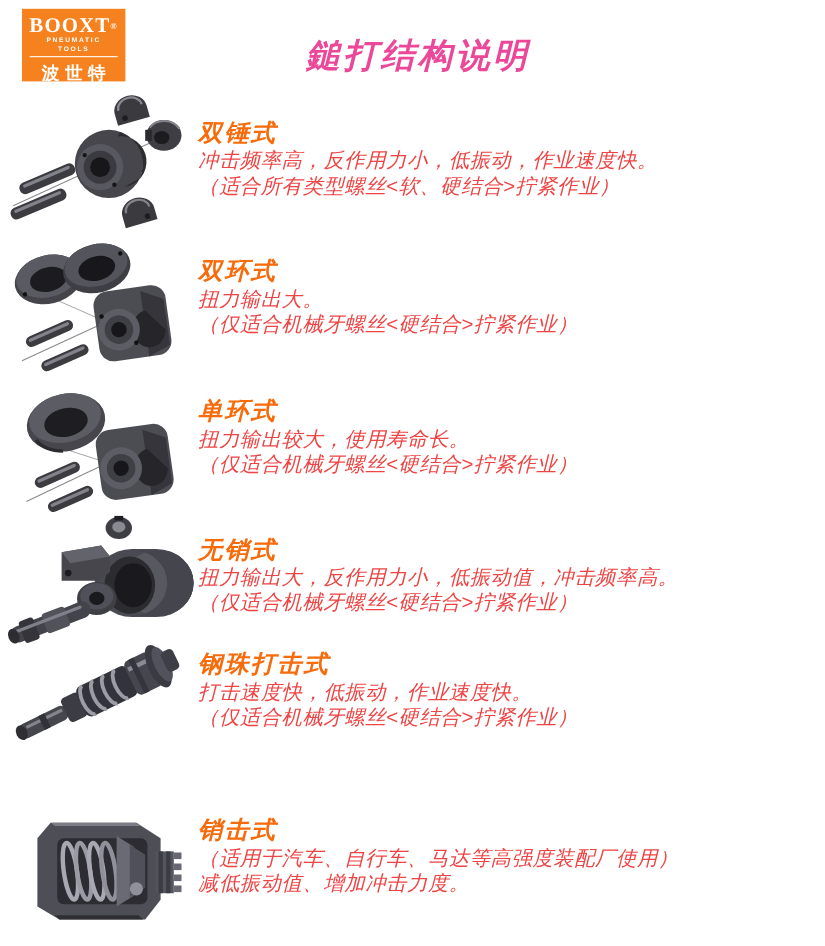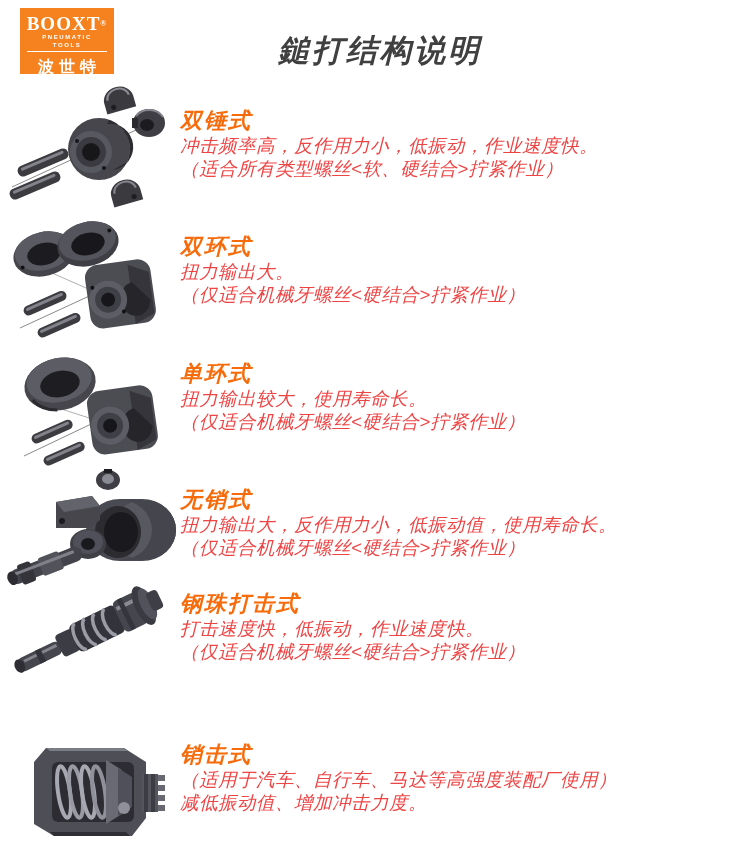--- a/index.html
+++ b/index.html
@@ -16,21 +16,21 @@
   .logo-brand sup{font-size:8px;vertical-align:top;}
   .logo-sub{
     font-size:6px;letter-spacing:1.6px;line-height:8px;margin:0 7px;
     border-bottom:1px solid #ffffff;padding-bottom:2px;font-weight:bold;
   }
   .logo-cn{font-size:16px;font-weight:bold;letter-spacing:5px;margin-top:5px;text-indent:5px;}
   
   .main-title{
     position:absolute;left:278px;top:30px;
     font-size:31px;font-weight:bold;font-style:italic;letter-spacing:3px;
-    color:#404040;white-space:nowrap;
+    color:#ec4899;white-space:nowrap;
   }
   
   .section{position:absolute;left:0;width:750px;padding-left:21px;}
   .illus{position:absolute;left:2px;top:0;}
   .texts{position:absolute;left:180px;}
   .sec-title{
     font-size:22px;line-height:26px;font-weight:bold;font-style:italic;
     color:#F76B0B;letter-spacing:2px;white-space:nowrap;
   }
   .sec-line{
@@ -200,21 +200,21 @@
       <g transform="translate(6,114) rotate(-21)">
         <rect width="76" height="15" rx="7" fill="#43434b"></rect>
         <rect x="10" y="-3" width="14" height="21" rx="3" fill="#34343a"></rect>
         <rect x="32" y="-2" width="22" height="19" rx="3" fill="#52525a"></rect>
         <rect x="5" y="3" width="64" height="3" rx="1.5" fill="#80808a"></rect>
         <ellipse cx="2" cy="7.5" rx="5" ry="7" fill="#2c2c32"></ellipse>
       </g>
     </svg>
     <div class="texts" style="top:29px;">
       <div class="sec-title">无销式</div>
-      <div class="sec-line">扭力输出大，反作用力小，低振动值，使用寿命长。</div>
+      <div class="sec-line">扭力输出大，反作用力小，低振动值，冲击频率高。</div>
       <div class="sec-line">（仅适合机械牙螺丝&lt;硬结合&gt;拧紧作业）</div>
     </div>
   </div>
 
   <div class="section" style="top:557px;height:133px;">
     <svg class="illus" width="175" height="133" viewBox="0 0 175 133">
       <g transform="translate(16,110) rotate(-26)">
         <rect x="0" y="-7" width="48" height="14" rx="6" fill="#46464e"></rect>
         <ellipse cx="2" cy="0" rx="5" ry="7" fill="#2e2e34"></ellipse>
         <rect x="8" y="-4" width="36" height="3" fill="#84848c"></rect>

